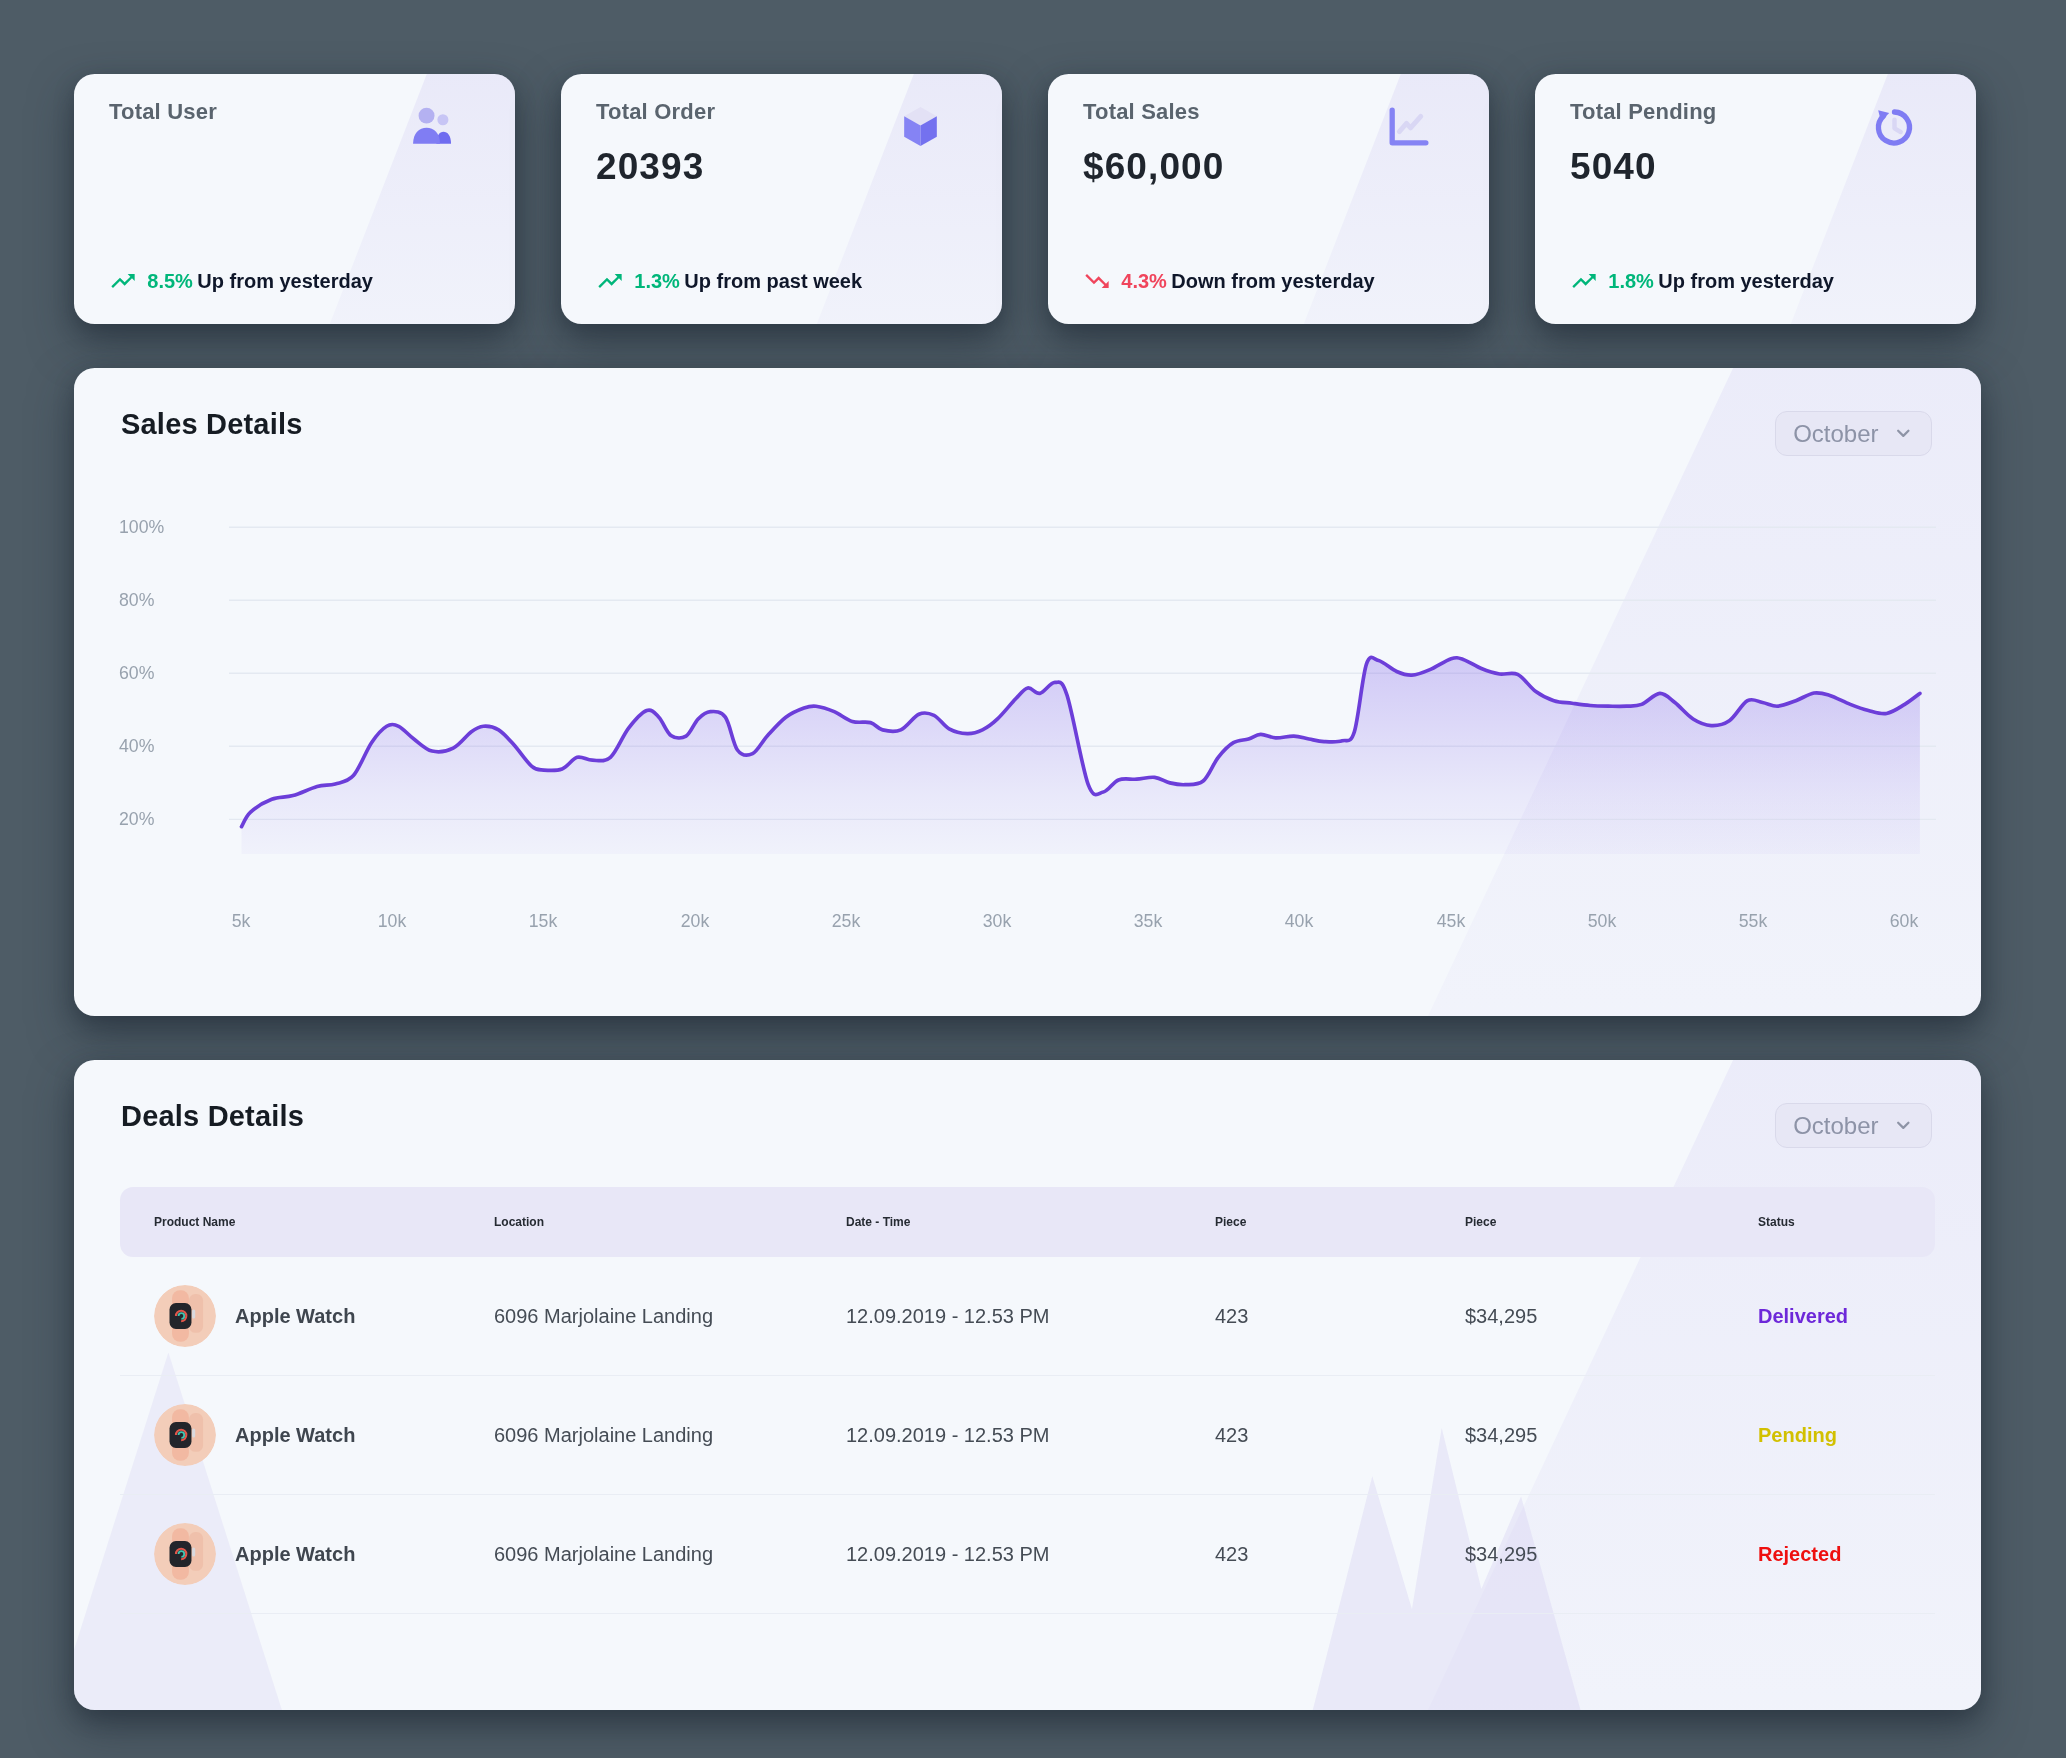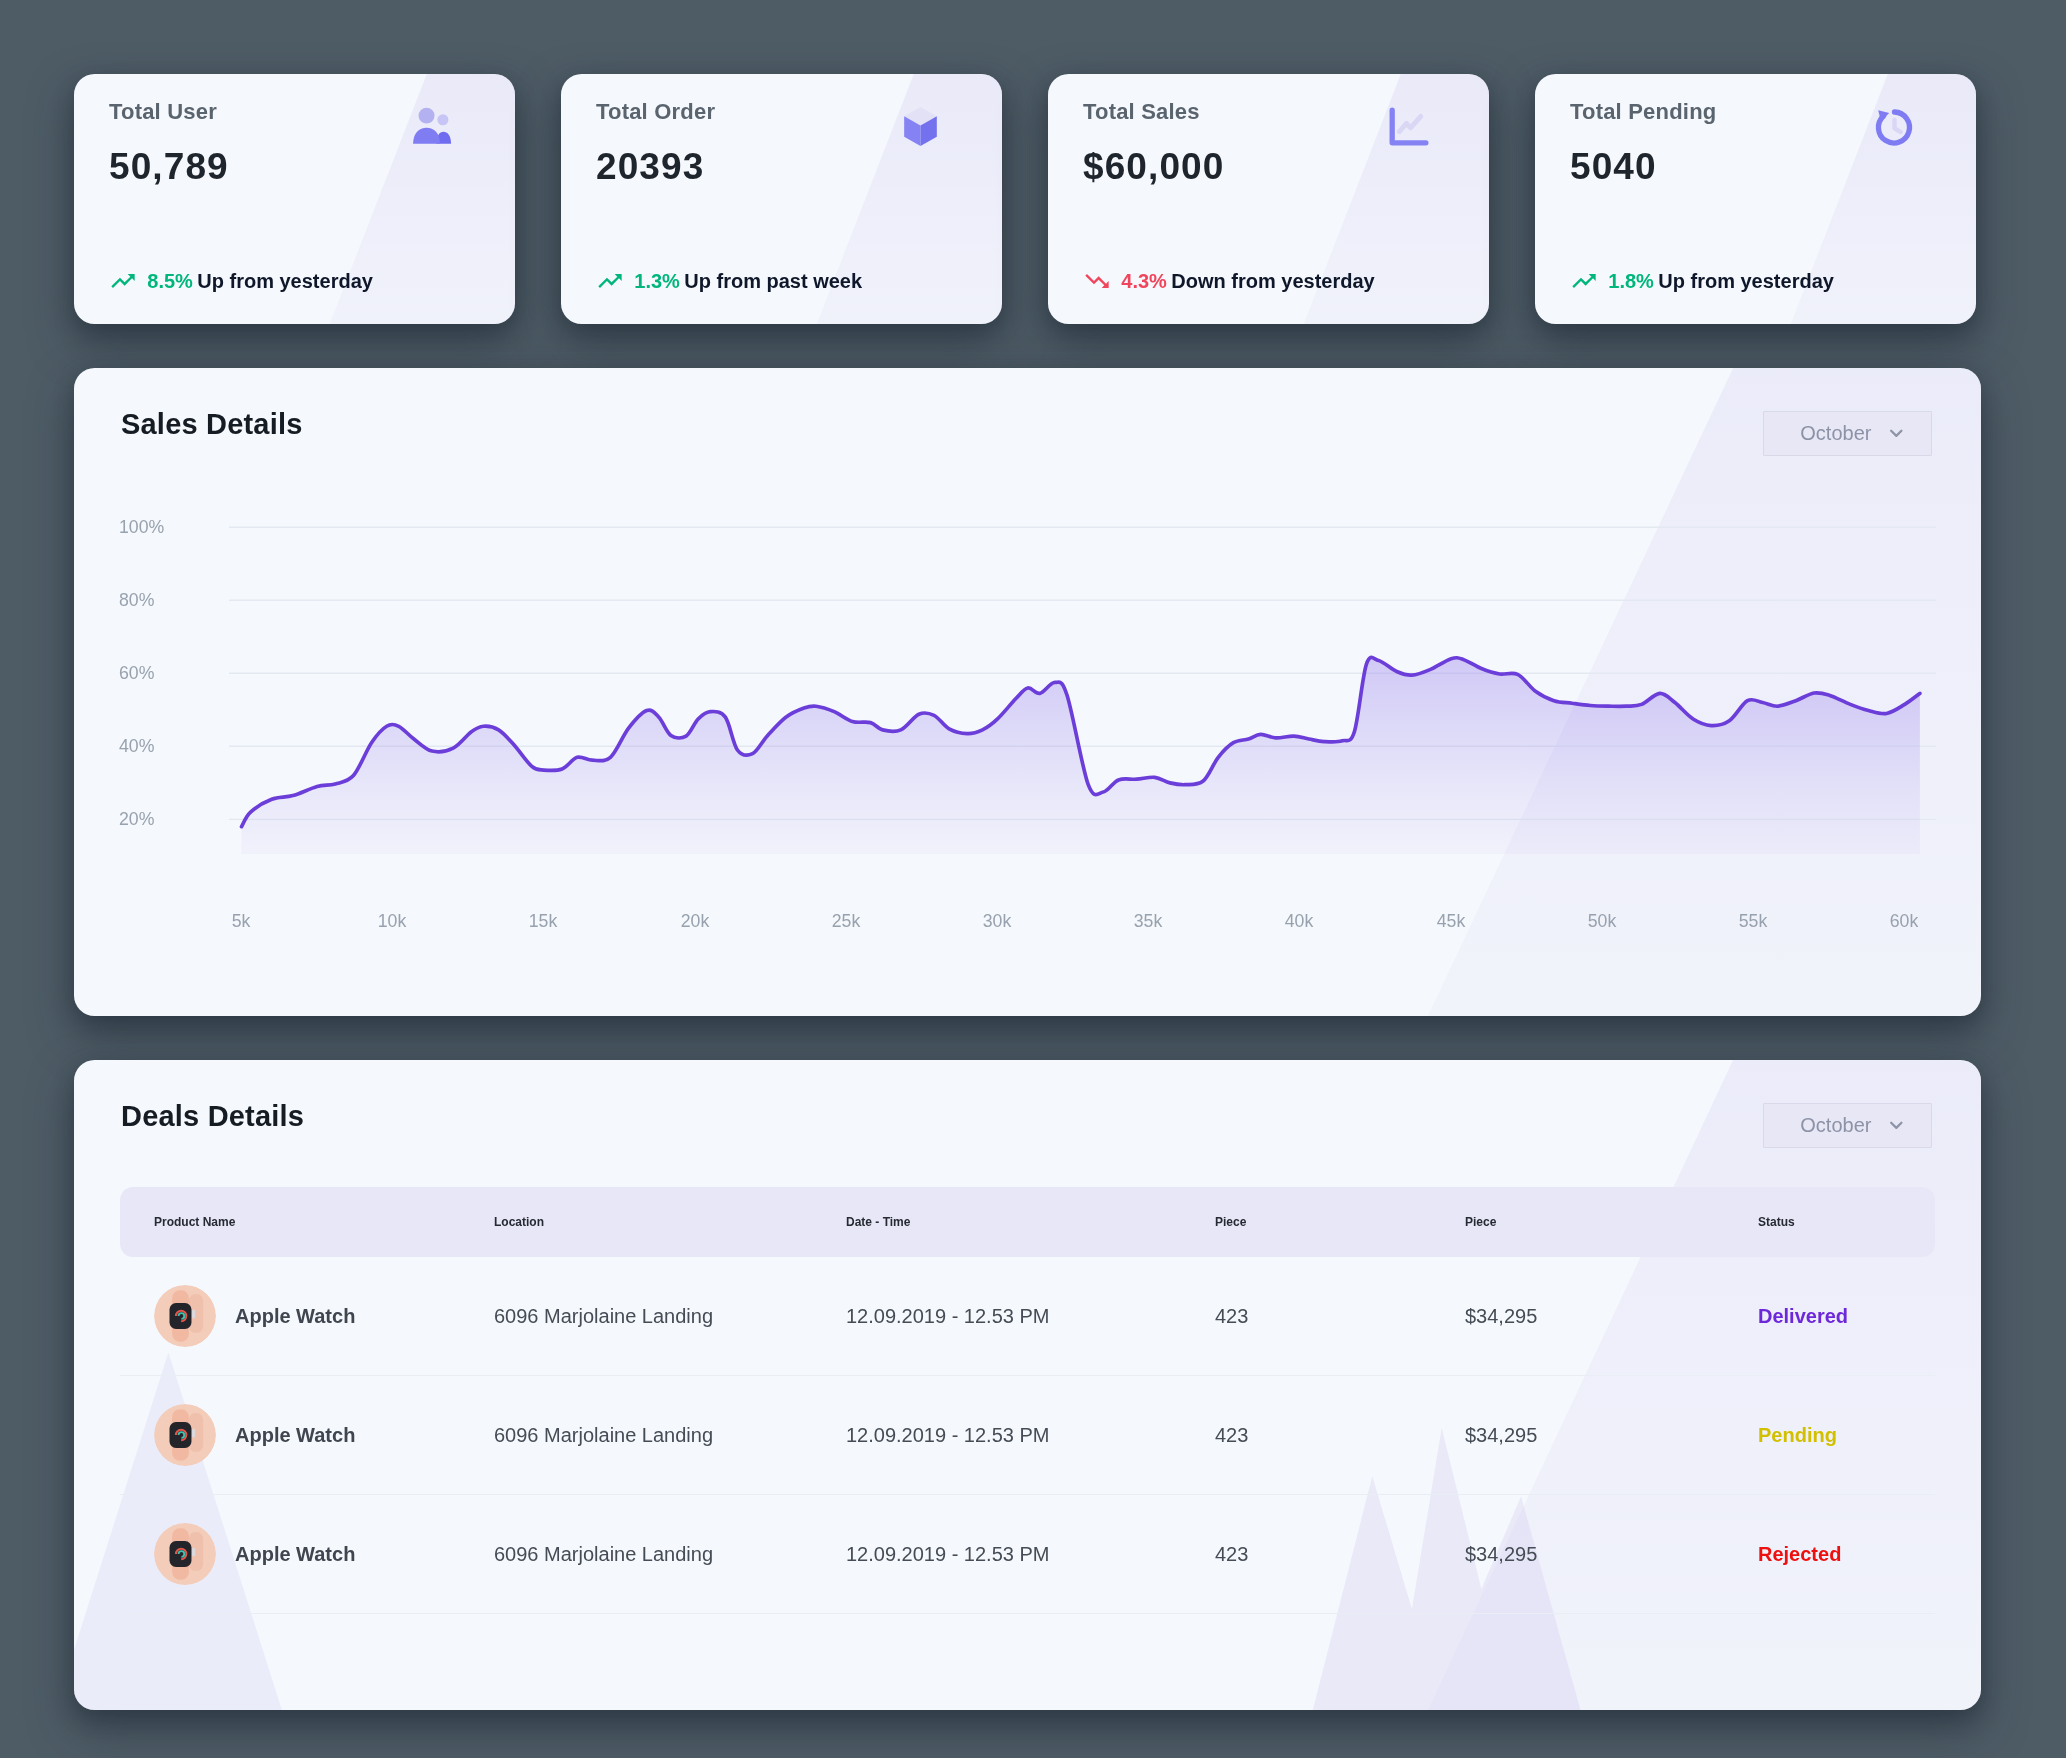--- a/index.html
+++ b/index.html
@@ -37,23 +37,23 @@
   .deals-card{left:74px;top:1060px;width:1907px;height:650px;}
   .decor-diag{clip-path:polygon(71% 100%,87% 0,100% 0,100% 100%);
     background:linear-gradient(180deg,rgba(213,208,243,.30),rgba(213,208,243,.12));}
   .decor-mtn{position:absolute;left:40%;right:8%;top:38%;bottom:0;pointer-events:none;z-index:0;
     clip-path:polygon(48% 100%,54% 42%,58% 75%,61% 30%,65% 70%,69% 47%,75% 100%);
     background:rgba(213,208,243,.38);}
   .decor-left{position:absolute;left:-1%;bottom:0;width:17%;height:55%;pointer-events:none;z-index:0;
     clip-path:polygon(0 100%,35% 0,70% 100%);background:rgba(213,208,243,.30);}
   .section-title{position:absolute;left:47px;top:40px;font-size:29px;font-weight:800;color:#161c23;letter-spacing:0.2px;z-index:1;}
   .month-select{position:absolute;right:49px;top:43px;width:155px;height:43px;z-index:1;
-    background:#e7e7f5;border:0.7px solid #d9d9ea;border-radius:1px;
+    background:#e7e7f5;border:0.7px solid #d9d9ea;border-radius:12px;
     display:flex;align-items:center;justify-content:center;gap:14.7px;
-    color:#8d93a7;font-size:20px;cursor:pointer;padding-left:12px;}
+    color:#8d93a7;font-size:24px;cursor:pointer;}
   .month-select svg{width:20.6px;height:20.6px;}
 
   
   #chart-svg{position:absolute;left:155px;top:118px;z-index:1;}
   #chart-svg .grid{stroke:#e4e9f1;stroke-width:2;}
   #chart-svg .line{fill:none;stroke:#6c3ed9;stroke-width:5;stroke-linecap:round;stroke-linejoin:round;}
   .axis-label{position:absolute;color:#98a2ae;font-size:17.7px;line-height:22px;height:22px;z-index:1;}
   .axis-label.x{transform:translateX(-50%);top:542px;}
   .axis-label.y{left:45px;}
 
@@ -68,21 +68,20 @@
   .prod-thumb{width:62px;height:62px;border-radius:50%;flex:0 0 62px;}
   .prod-name{color:#3f464f;font-weight:600;}
   .status-cell{font-weight:700;}
 </style>
 </head>
 <body>
 
 <div class="card stat-card sc1">
   <div class="decor"></div>
   <div class="stat-label content-z">Total User</div>
-  <div class="stat-value content-z">50,789</div>
   <div class="icon-wrap">
     <svg viewBox="0 0 24 24" width="49" height="49">
       <circle cx="16.6" cy="8.2" r="2.7" fill="#c7c5f5"></circle>
       <path d="M13.4 20 C13.4 15.9 15 14.1 16.9 14.1 C18.8 14.1 20.6 15.9 20.6 20 Z" fill="#6f6cf0"></path>
       <circle cx="8.6" cy="6.2" r="3.9" fill="#b4b1f1"></circle>
       <path d="M2 20 C2 14.6 5 12.1 8.6 12.1 C12.2 12.1 15.2 14.6 15.2 20 Z" fill="#807df3"></path>
     </svg>
   </div>
   <div class="trend up">
     <svg viewBox="0 0 24 24">

